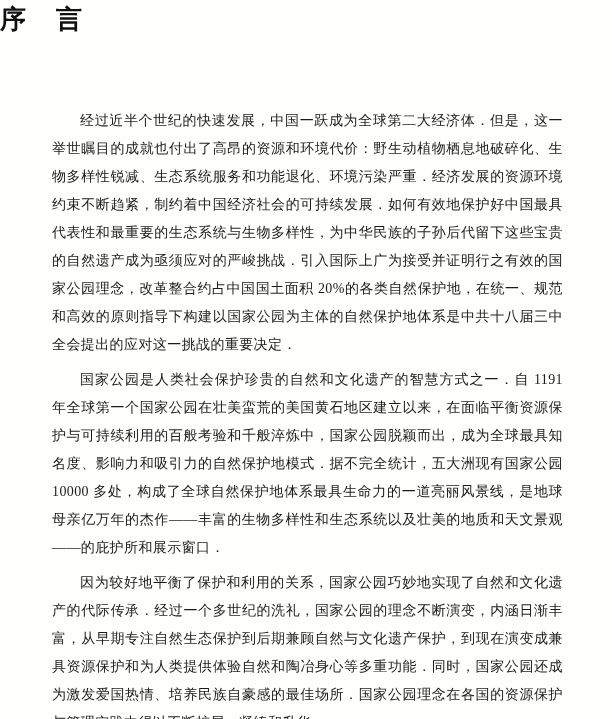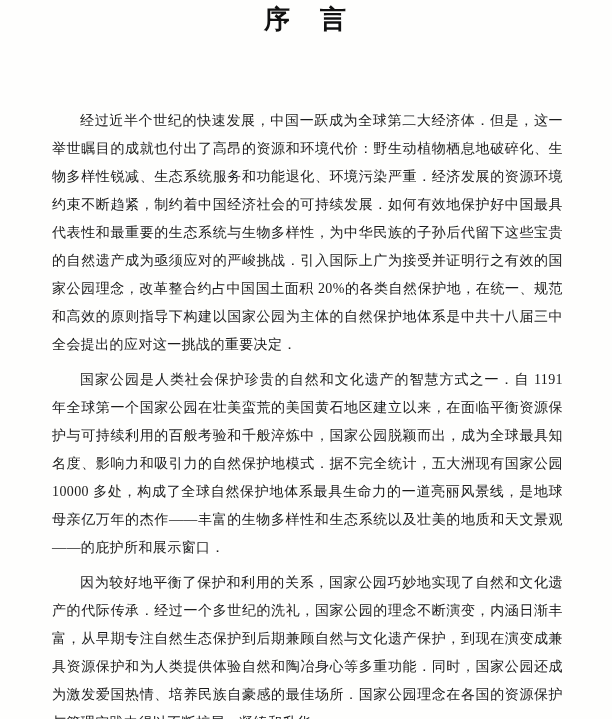--- a/index.html
+++ b/index.html
@@ -13,21 +13,21 @@
     height: 719px;
     background: #fefefd;
     overflow: hidden;
     font-family: "Liberation Serif", "DejaVu Serif", serif;
     color: #1b1b1b;
   }
   .page-title {
     margin: 0;
     padding-top: 5px;
     height: 33px;
-    text-align: center;
+    text-align: left;
     font-size: 26px;
     line-height: 30px;
     font-weight: bold;
     letter-spacing: 2px;
     color: #111;
   }
   .content {
     margin: 69px 42px 0 45px;
   }
   .content p {

